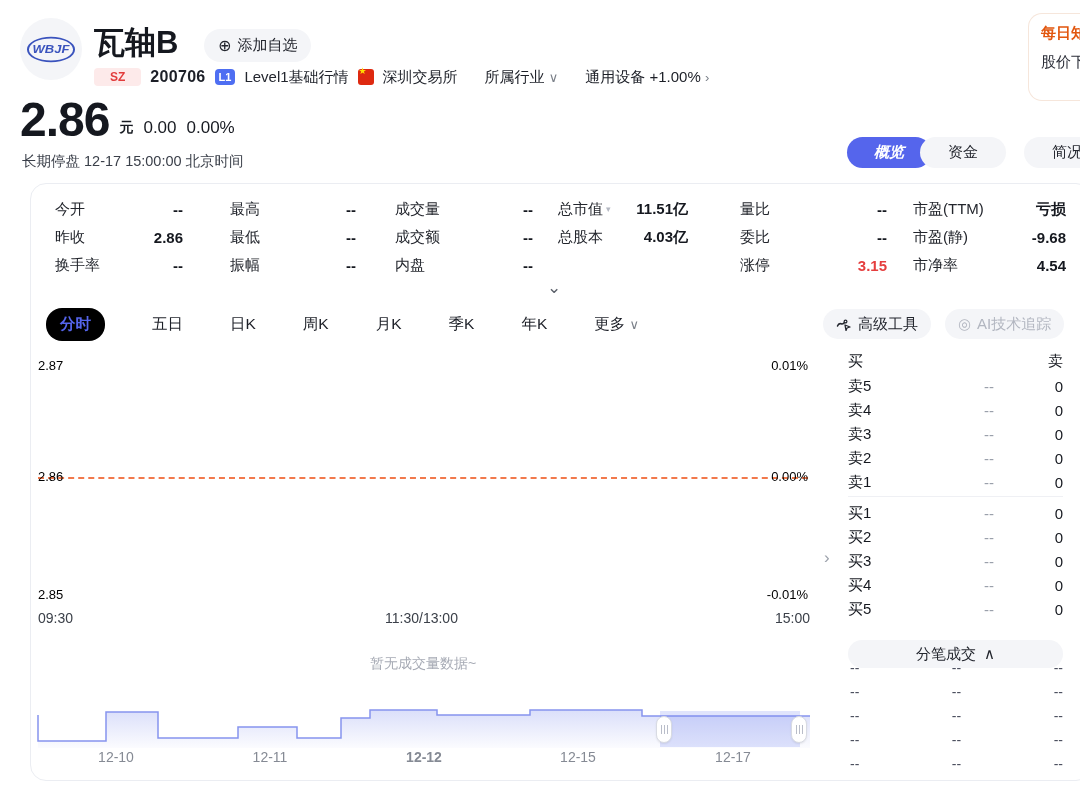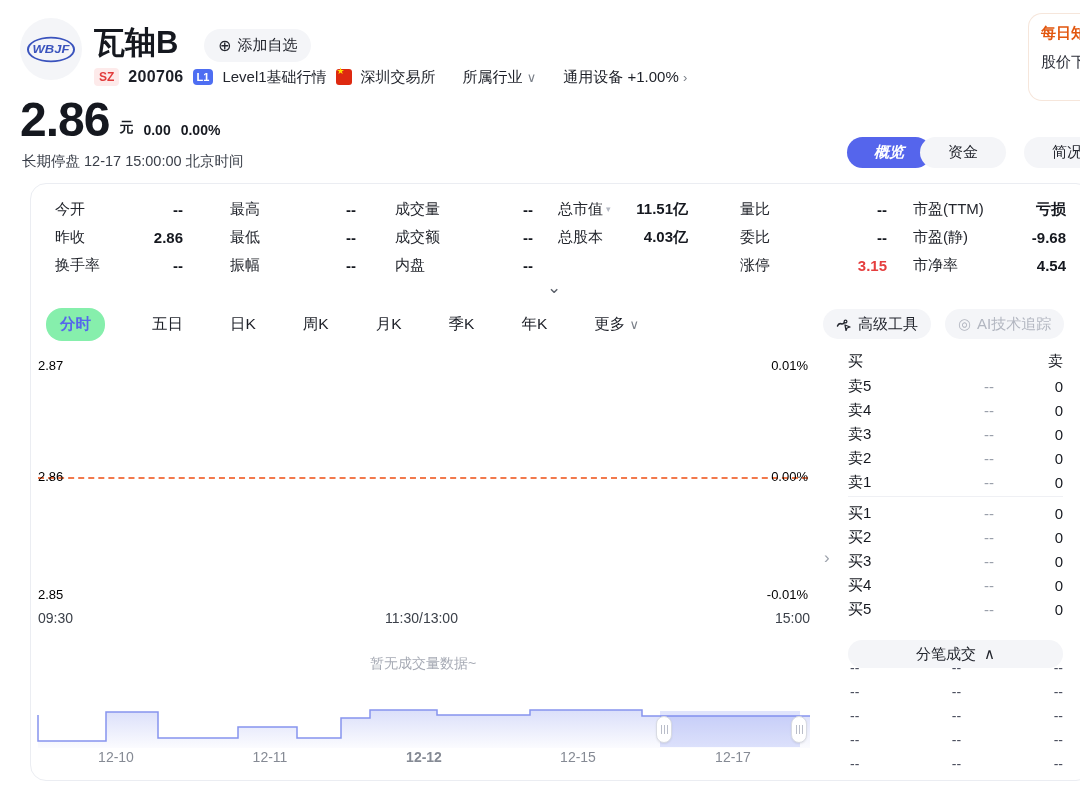--- a/index.html
+++ b/index.html
@@ -13,32 +13,32 @@
   
   .logo-circle { left:20px; top:18px; width:62px; height:62px; border-radius:50%;
     background:#f4f5f8; display:flex; align-items:center; justify-content:center; }
   .logo-inner { font-size:13px; font-weight:800; font-style:italic; color:#3a53bd;
     border:2px solid #3a53bd; border-radius:50%; padding:6px 4px; transform:scaleY(.82); letter-spacing:0; }
   .stock-name { left:94px; top:22px; font-size:31px; font-weight:800; color:#15181f; }
   .add-btn { left:204px; top:29px; height:33px; display:flex; align-items:center; gap:6px;
     background:#f4f5f8; border-radius:18px; padding:0 14px; font-size:15px; color:#23262e; cursor:pointer; }
   .add-btn .plus { font-size:16px; color:#23262e; }
   .code-row { left:94px; top:66px; height:22px; display:flex; align-items:center; gap:9px; font-size:15px; color:#1c1f27; }
-  .badge-sz { background:#fdeaea; color:#e23c3c; font-size:12px; font-weight:700; padding:2px 5px; border-radius:4px; }
+  .badge-sz { background:#fdeaea; color:#e23c3c; font-size:12px; font-weight:700; padding:2px 16px; border-radius:4px; }
   .code-num { font-size:16px; font-weight:700; letter-spacing:.3px; }
   .badge-l1 { background:#4e6ef2; color:#fff; font-size:11px; font-weight:700; padding:2px 4px; border-radius:4px; }
   .flag { width:16px; height:16px; background:#de2910; border-radius:3px; position:relative; display:inline-block; }
   .flag .star { position:absolute; left:1px; top:-3px; color:#ffde00; font-size:9px; }
   .muted-chip { color:#23262e; }
   .chev { color:#7b8089; font-size:13px; }
   .gap-l { margin-left:18px; }
   .price-row { left:20px; top:96px; display:flex; align-items:flex-end; gap:10px; }
   .big-price { font-size:48px; font-weight:800; letter-spacing:-1px; line-height:48px; color:#15181f; }
   .price-unit { font-size:14px; font-weight:600; padding-bottom:7px; }
-  .price-chg { font-size:14px; font-weight:700; padding-bottom:6px; }
+  .price-chg { font-size:17px; font-weight:400; padding-bottom:6px; }
   .status-line { left:22px; top:152px; font-size:14.5px; color:#3a3f49; }
 
   
   .view-tab { top:137px; height:31px; border-radius:17px; display:flex; align-items:center;
     justify-content:center; font-size:15px; cursor:pointer; background:#f4f5f8; color:#23262e; }
   .view-tab.active { background:#5565ec; color:#fff; font-weight:600; }
 
   
   .promo { left:1028px; top:13px; width:70px; height:88px; background:#fff;
     border:1px solid #f6e6db; border-right:none; border-radius:14px 0 0 14px; padding:10px 0 0 12px; }
@@ -56,21 +56,21 @@
   .stat-label { color:#23262d; display:flex; align-items:center; gap:3px; }
   .stat-value { font-weight:700; color:#15181f; }
   .stat-value.red { color:#e53e3e; }
   .caret { color:#b4b8c2; font-size:9px; }
   .stats-expander { left:545px; top:283px; width:18px; height:14px; color:#5d626c; font-size:17px;
     line-height:10px; cursor:pointer; text-align:center; }
 
   
   .chart-tabs { left:46px; top:308px; display:flex; align-items:center; gap:47px; font-size:15.5px; color:#1c1f27; }
   .ctab { cursor:pointer; white-space:nowrap; }
-  .ctab.active { background:#86efac; color:#5565ec; border-radius:16px; padding:6px 14px; font-weight:600; }
+  .ctab.active { background:#000000; color:#5565ec; border-radius:16px; padding:6px 14px; font-weight:600; }
   .tool-pill { top:309px; height:30px; display:flex; align-items:center; gap:6px; background:#f4f5f8;
     border-radius:16px; padding:0 13px; font-size:15px; color:#23262e; cursor:pointer; }
   .tool-pill.disabled { color:#b2b6c0; cursor:default; }
 
   
   .axis-lbl { font-size:13px; color:#000000; }
   .ref-line { left:38px; top:477px; width:770px; border-top:2px dashed #f2794c; height:0; }
   .time-lbl { font-size:14px; color:#3b4049; }
   .novol { left:300px; top:655px; width:246px; text-align:center; font-size:14px; color:#a7abb5; }
 

